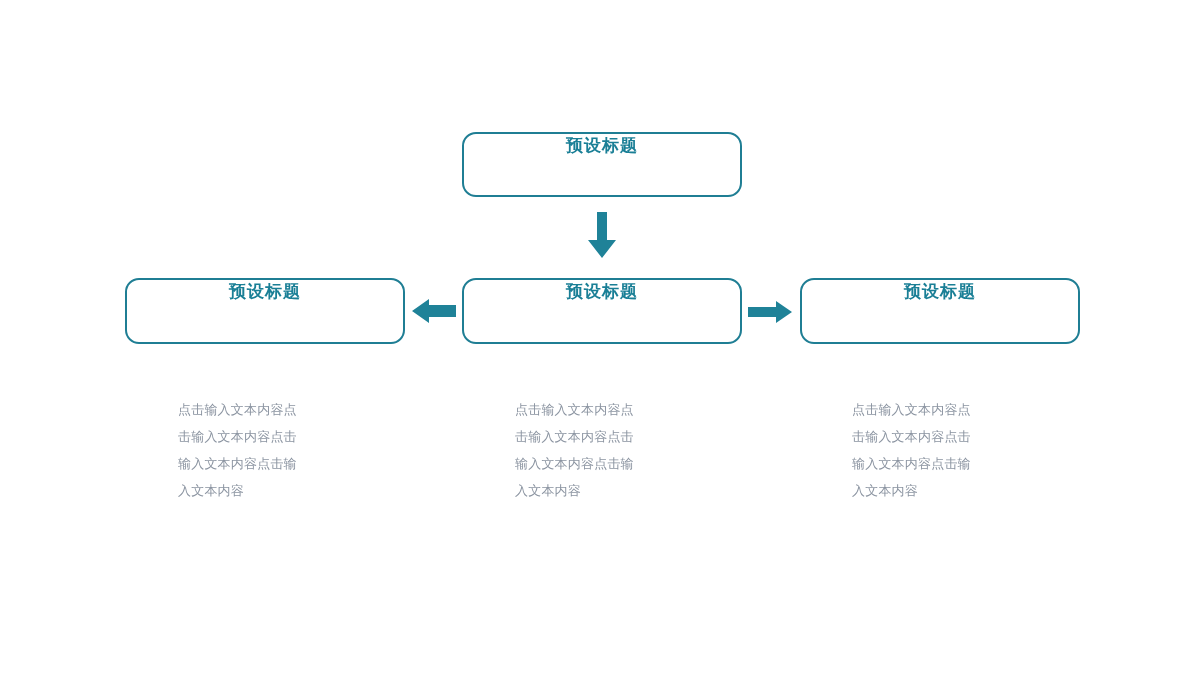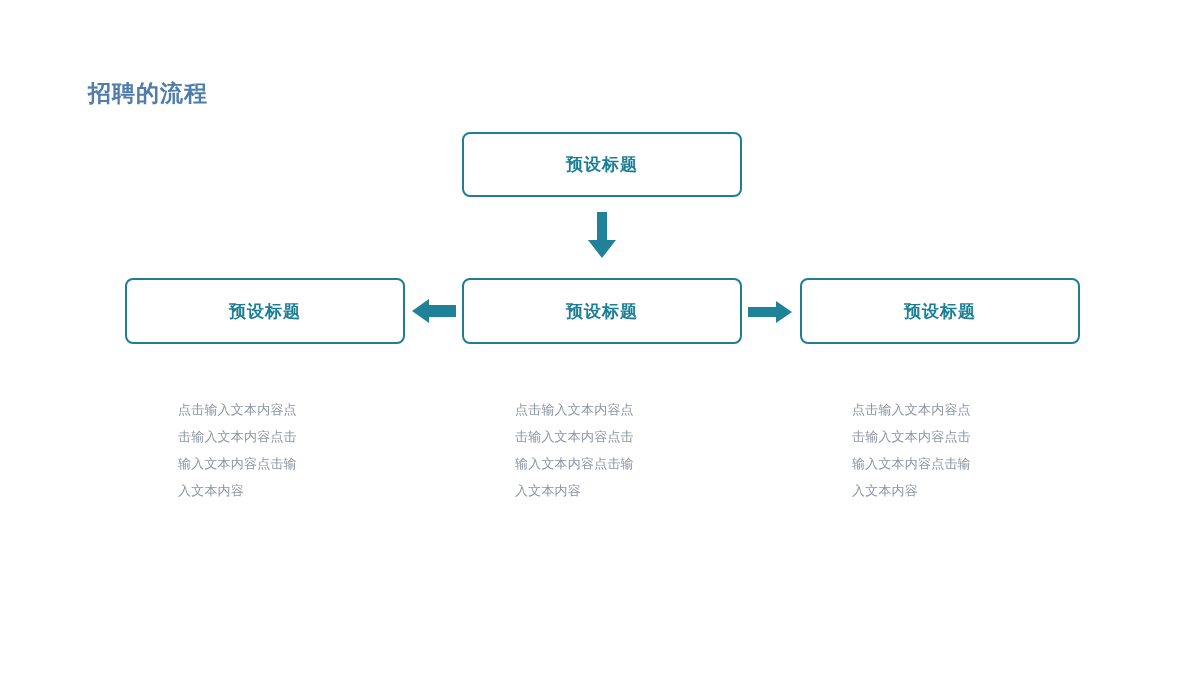--- a/index.html
+++ b/index.html
@@ -33,24 +33,23 @@
     letter-spacing: 1px;
     line-height: 30px;
     white-space: nowrap;
   }
 
   
   .node-box {
     position: absolute;
     box-sizing: border-box;
     border: 2.5px solid #1f7e94;
-    border-radius: 8px;
+    border-radius: 14px;
     background: #ffffff;
     display: flex;
-    align-items: center;
     justify-content: center;
   }
   .node-label {
     font-size: 17px;
     font-weight: bold;
     color: #1a7f96;
     letter-spacing: 1px;
     white-space: nowrap;
   }
 
@@ -81,21 +80,20 @@
   #text-col-2 { left: 515px; }
   #text-col-3 { left: 852px; }
 
   .text-line { white-space: nowrap; }
 </style>
 </head>
 <body>
 
 <div id="slide">
 
-  <div id="slide-title">招聘的流程</div>
 
   <div id="box-top" class="node-box">
     <span class="node-label">预设标题</span>
   </div>
 
   <div id="arrow-down" class="arrow">
     <svg width="32" height="48" viewBox="0 0 32 48" xmlns="http://www.w3.org/2000/svg">
       <polygon points="11,0 21,0 21,28 30,28 16,46 2,28 11,28" fill="#1f8298"></polygon>
     </svg>
   </div>

